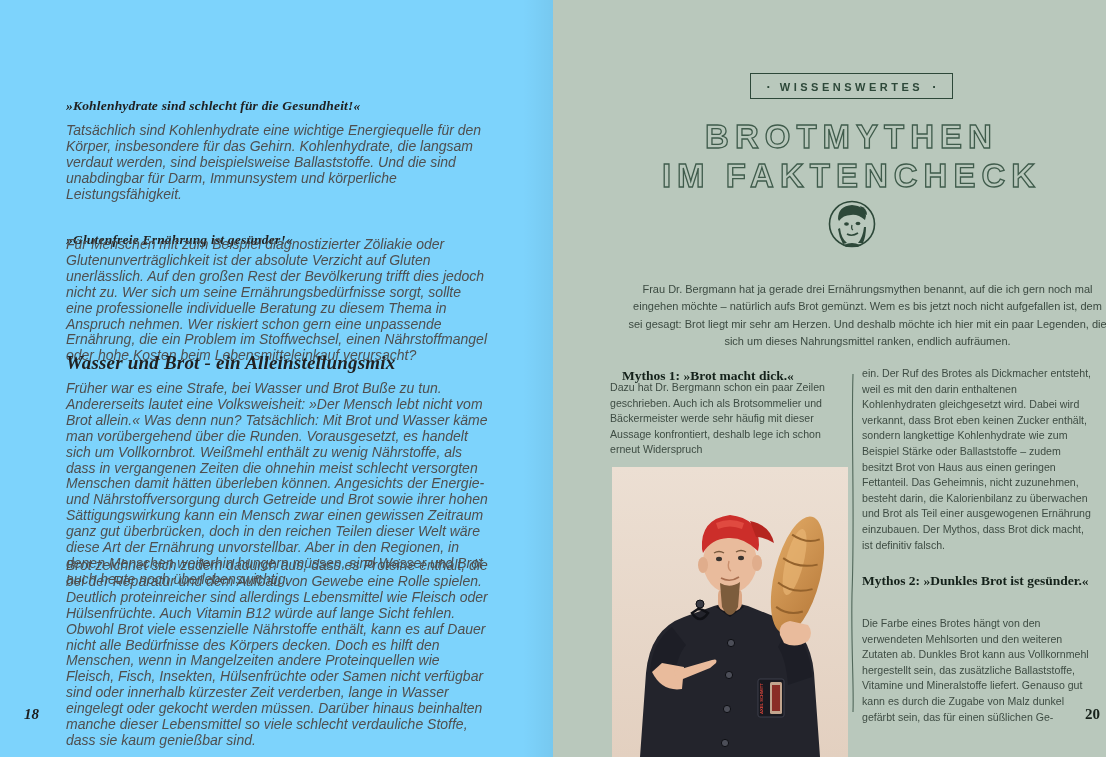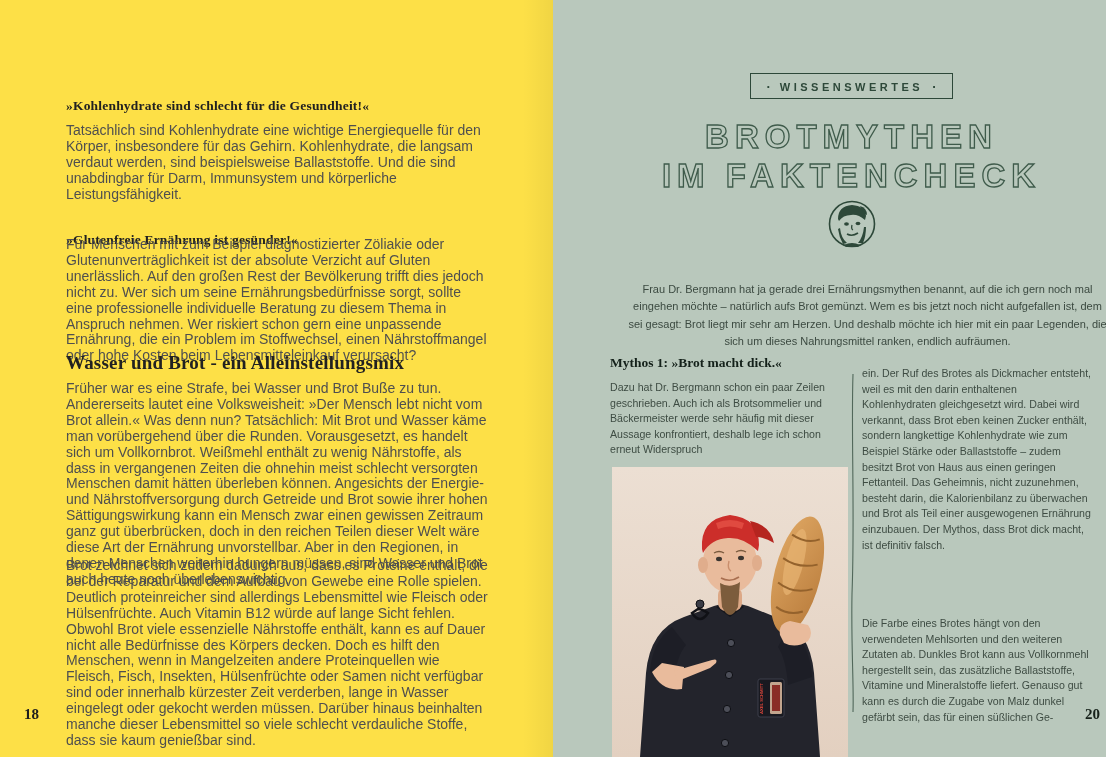--- a/index.html
+++ b/index.html
@@ -1,19 +1,19 @@
 <!DOCTYPE html>
 <html lang="de"><head>
 <meta charset="utf-8">
 <style>
   html,body{margin:0;padding:0;background:#888;}
   .spread{position:relative;width:1106px;height:757px;overflow:hidden;background:#ffffff;
           font-family:"Liberation Sans",sans-serif;}
   
-  .left-page{position:absolute;left:0;top:0;width:604px;height:757px;background:#fde047;}
+  .left-page{position:absolute;left:0;top:0;width:604px;height:757px;background:#7dd3fc;font-style:italic;}
   .gutter-shadow{position:absolute;left:523px;top:0;width:30px;height:757px;
           background:linear-gradient(to right,rgba(0,0,0,0),rgba(0,0,0,0.05));}
   .lp-head{position:absolute;left:66px;width:424px;
           font-family:"Liberation Serif",serif;font-weight:700;font-size:13.5px;
           color:#212121;letter-spacing:.2px;}
   .lp-body{position:absolute;left:66px;width:424px;
           font-size:14px;line-height:15.9px;color:#4f4f4f;}
   .page-num{position:absolute;font-family:"Liberation Serif",serif;font-weight:700;
           font-size:15px;color:#1d1d1d;}
   
@@ -90,21 +90,21 @@
           <path d="M 20 36 Q 25 39 31 35" fill="none" stroke="#2d4839" stroke-width="1.6"></path>
 
           <path d="M 13 30 Q 14 40 20 45 L 16 46 Q 12 39 11 31 Z" fill="#2d4839"></path>
           <path d="M 37 29 Q 36 39 31 45 L 36 45 Q 39 38 39 29 Z" fill="#2d4839"></path>
           <path d="M 17 47 Q 25 43 33 47 L 31 49 Q 25 47 19 49 Z" fill="#2d4839"></path>
         </svg>
       </div>
 
       <div class="intro">Frau Dr. Bergmann hat ja gerade drei Ernährungsmythen benannt, auf die ich gern noch mal eingehen möchte – natürlich aufs Brot gemünzt. Wem es bis jetzt noch nicht aufgefallen ist, dem sei gesagt: Brot liegt mir sehr am Herzen. Und deshalb möchte ich hier mit ein paar Legenden, die sich um dieses Nahrungsmittel ranken, endlich aufräumen.</div>
 
-      <div class="rp-h col-left" style="top:355px;">Mythos 1: »Brot macht dick.«</div>
+      <div class="rp-h col-left" style="top:368px;margin-left:12px;">Mythos 1: »Brot macht dick.«</div>
       <div class="rp-t col-left" style="top:380px;">Dazu hat Dr. Bergmann schon ein paar Zeilen geschrieben. Auch ich als Brotsommelier und Bäckermeister werde sehr häufig mit dieser Aussage konfrontiert, deshalb lege ich schon erneut Widerspruch</div>
 
       <svg class="photo" viewBox="0 0 236 290">
         <defs>
           <linearGradient id="bgGrad" x1="0" y1="0" x2="0" y2="1">
             <stop offset="0" stop-color="#ecdfd3"></stop>
             <stop offset="1" stop-color="#e3d0c0"></stop>
           </linearGradient>
           <linearGradient id="bagGrad" x1="0" y1="0" x2="1" y2="1">
             <stop offset="0" stop-color="#dfa763"></stop>
@@ -178,19 +178,20 @@
           <text x="151" y="247" font-size="4.2" fill="#d8453a" font-family="Liberation Sans, sans-serif" font-weight="bold" transform="rotate(-90 151 247)">AXEL SCHMITT</text>
         </g>
       </svg>
 
       <svg class="divider" width="6" height="338" viewBox="0 0 6 338">
         <path d="M 3 0 C 1 60 5 140 2 220 C 1 272 4 312 3 338" fill="none" stroke="#51675a" stroke-width="1.1"></path>
       </svg>
 
       <div class="rp-t col-right" style="top:366px;">ein. Der Ruf des Brotes als Dickmacher entsteht, weil es mit den darin enthaltenen Kohlenhydraten gleichgesetzt wird. Dabei wird verkannt, dass Brot eben keinen Zucker enthält, sondern langkettige Kohlenhydrate wie zum Beispiel Stärke oder Ballaststoffe – zudem besitzt Brot von Haus aus einen geringen Fettanteil. Das Geheimnis, nicht zuzunehmen, besteht darin, die Kalorienbilanz zu überwachen und Brot als Teil einer ausgewogenen Ernährung einzubauen. Der Mythos, dass Brot dick macht, ist definitiv falsch.</div>
 
+      <div class="rp-h col-right" style="top:573px;">Mythos 2: »Dunkles Brot ist gesünder.«</div>
       <div class="rp-t col-right" style="top:616px;">Die Farbe eines Brotes hängt von den verwendeten Mehlsorten und den weiteren Zutaten ab. Dunkles Brot kann aus Vollkornmehl hergestellt sein, das zusätzliche Ballaststoffe, Vitamine und Mineralstoffe liefert. Genauso gut kann es durch die Zugabe von Malz dunkel gefärbt sein, das für einen süßlichen Ge-</div>
     </div>
 
     <div class="page-num" style="right:6px;top:706px;color:#16211a;">20</div>
   </div>
 
 </div>
 
 </body></html>

